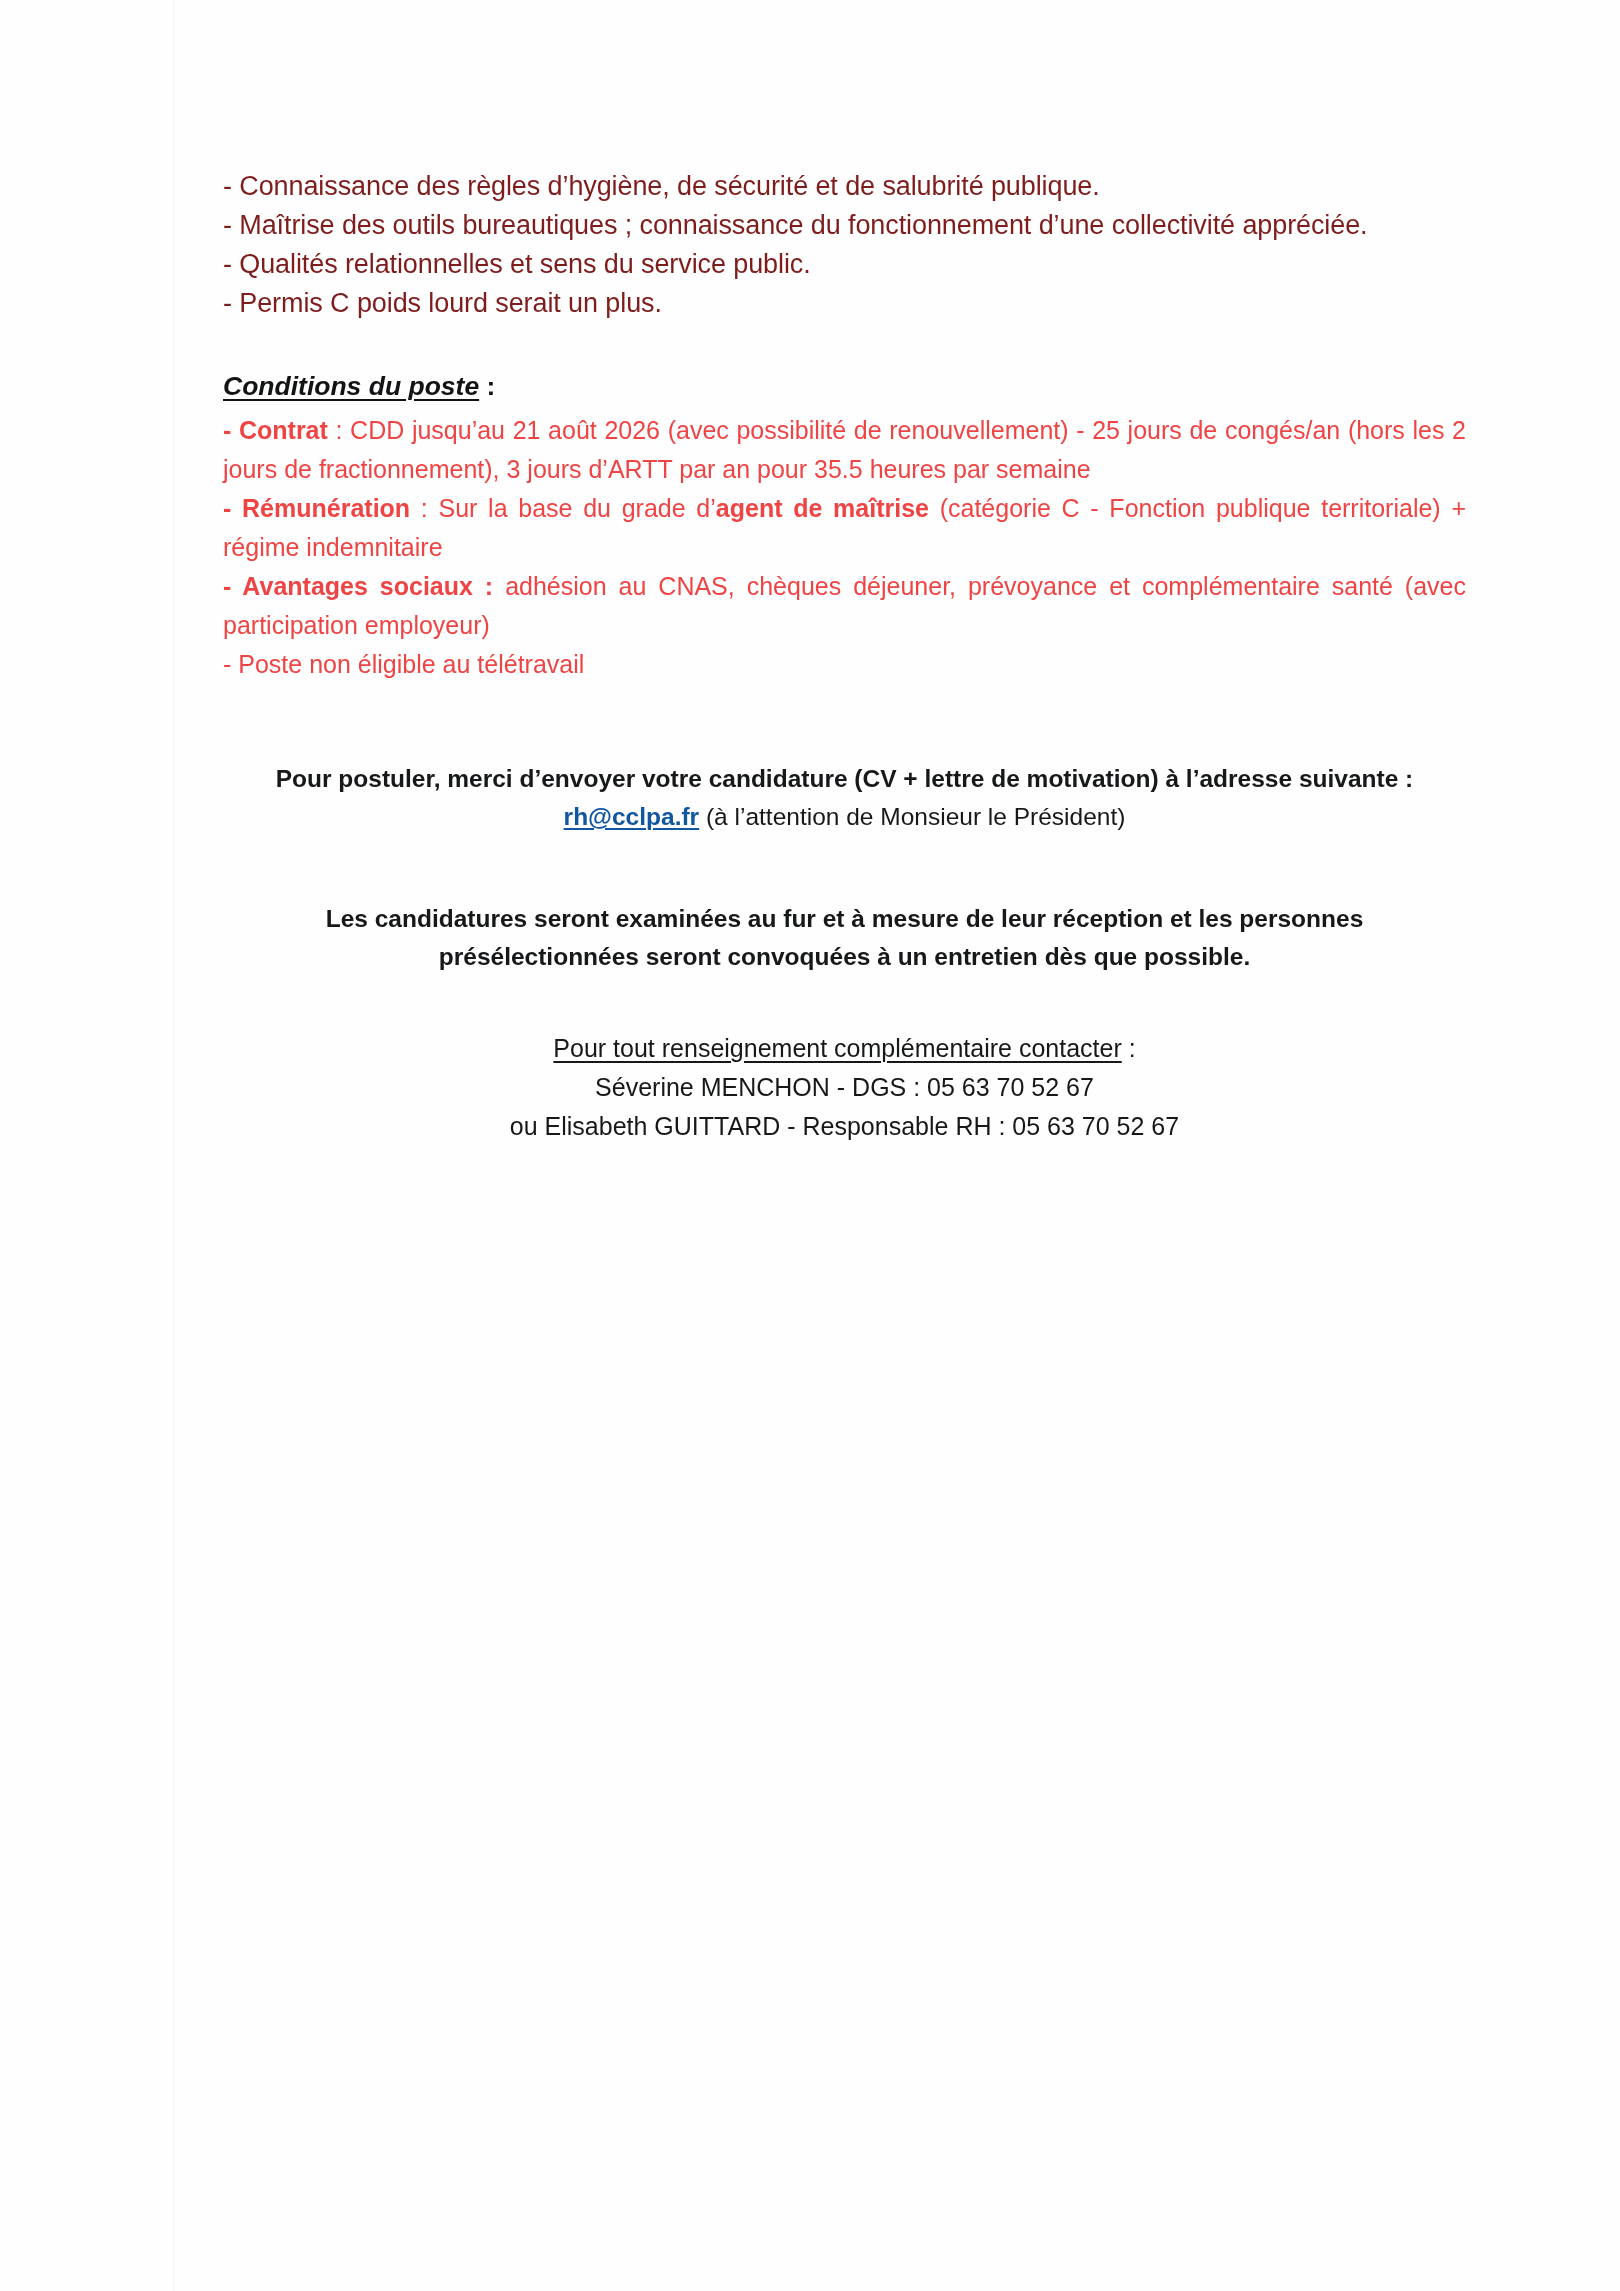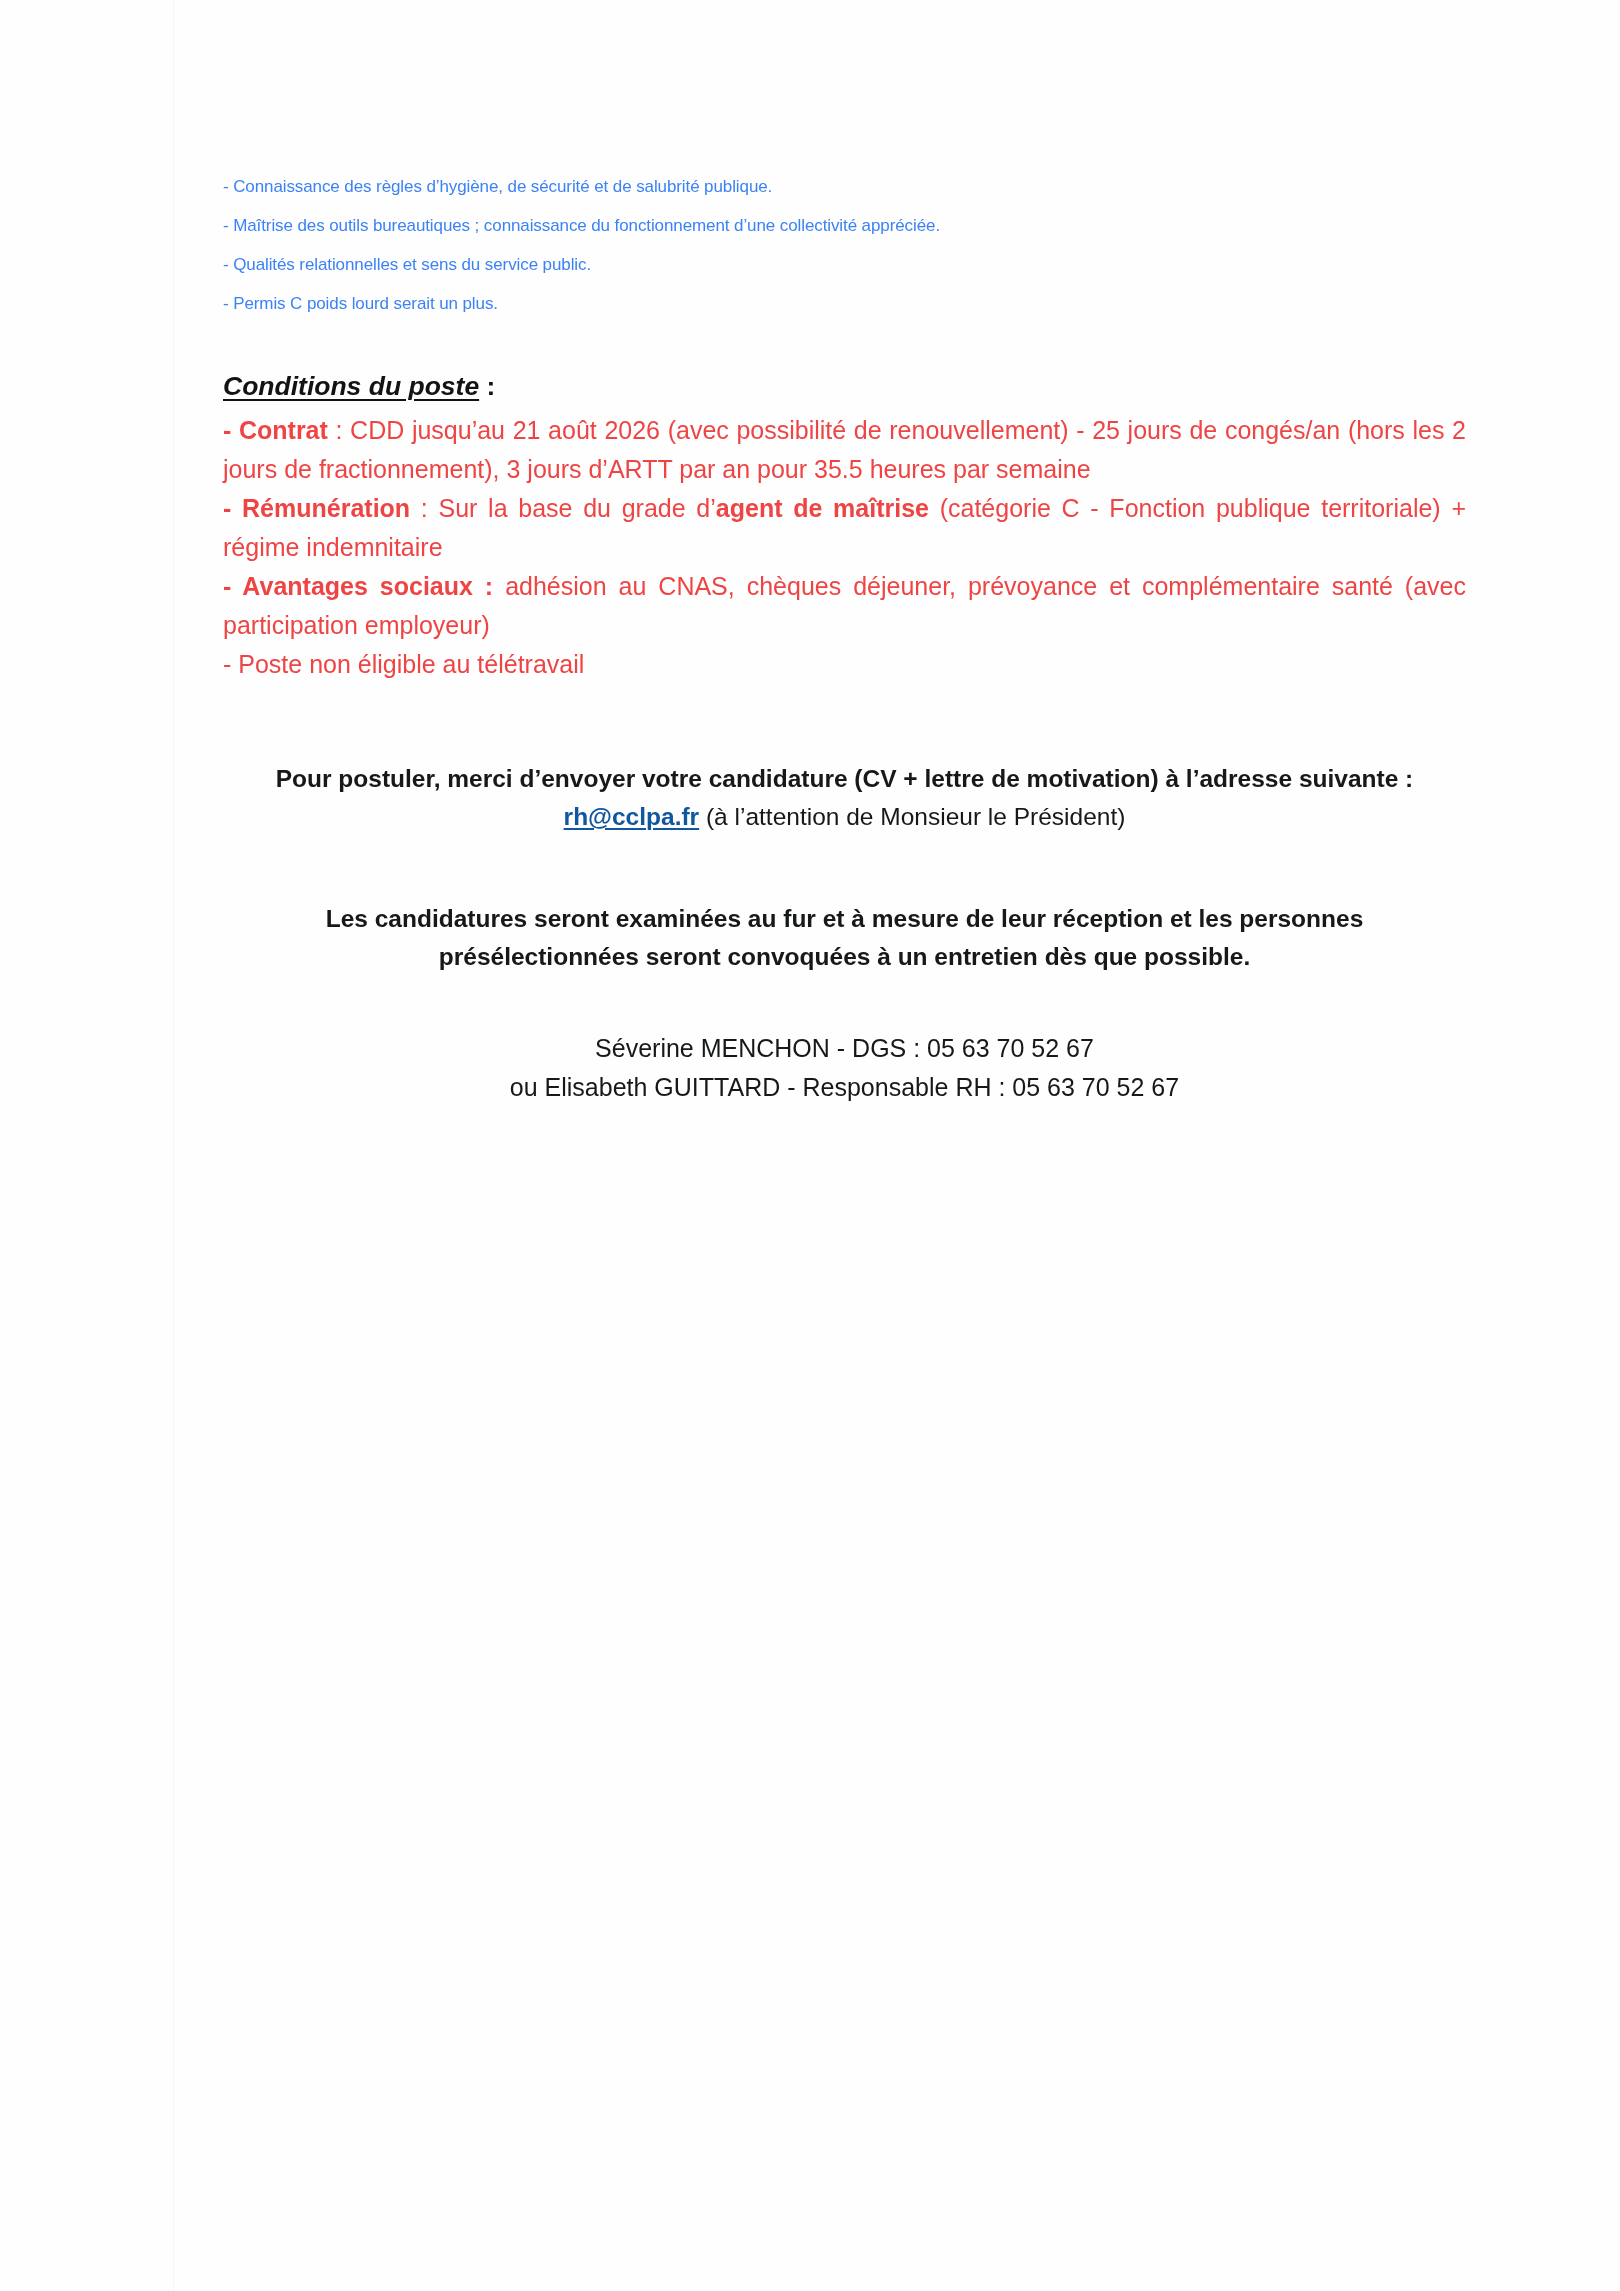--- a/index.html
+++ b/index.html
@@ -41,25 +41,25 @@
     top: 167px;
     width: 1243px;
   }
 
   .req-list {
     margin: 0;
     padding: 0;
     list-style: none;
   }
   .req-list li {
-    font-size: 17px;
+    font-size: 27px;
     line-height: 39px;
     letter-spacing: -0.1px;
     white-space: nowrap;
-    color: #3b82f6;
+    color: #7f1d1d;
   }
 
   .section-heading {
     margin: 45px 0 5.9px 0;
     font-size: 26.5px;
     font-weight: bold;
     line-height: 37px;
     color: #111315;
   }
   .section-heading .u {
@@ -132,19 +132,20 @@
       <div>Pour postuler, merci d’envoyer votre candidature (CV + lettre de motivation) à l’adresse suivante :</div>
       <div><a class="email-link" href="mailto:rh@cclpa.fr">rh@cclpa.fr</a><span style="font-weight:normal"> (à l’attention de Monsieur le Président)</span></div>
     </div>
 
     <div class="center-block strong blk-review">
       <div>Les candidatures seront examinées au fur et à mesure de leur réception et les personnes</div>
       <div>présélectionnées seront convoquées à un entretien dès que possible.</div>
     </div>
 
     <div class="center-block blk-contact">
+      <div><span class="contact-heading-underline">Pour tout renseignement complémentaire contacter</span><span> :</span></div>
       <div>Séverine MENCHON - DGS : 05 63 70 52 67</div>
       <div>ou Elisabeth GUITTARD - Responsable RH : 05 63 70 52 67</div>
     </div>
 
   </div>
 </div>
 
 
 </body></html>

